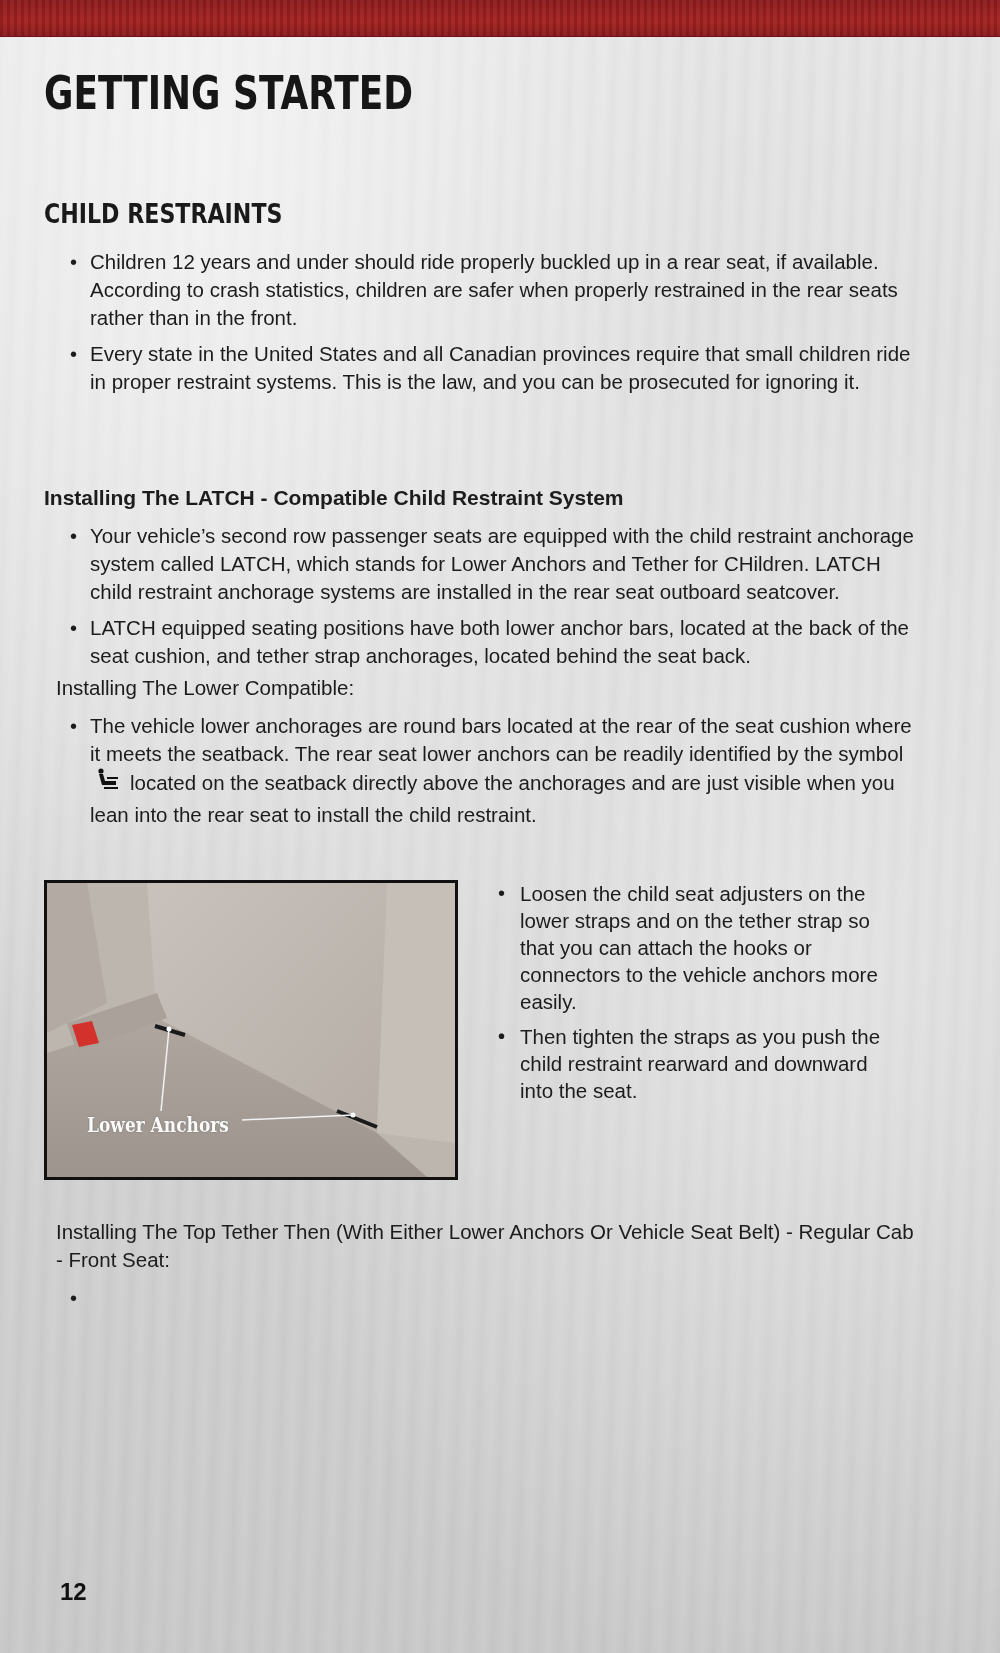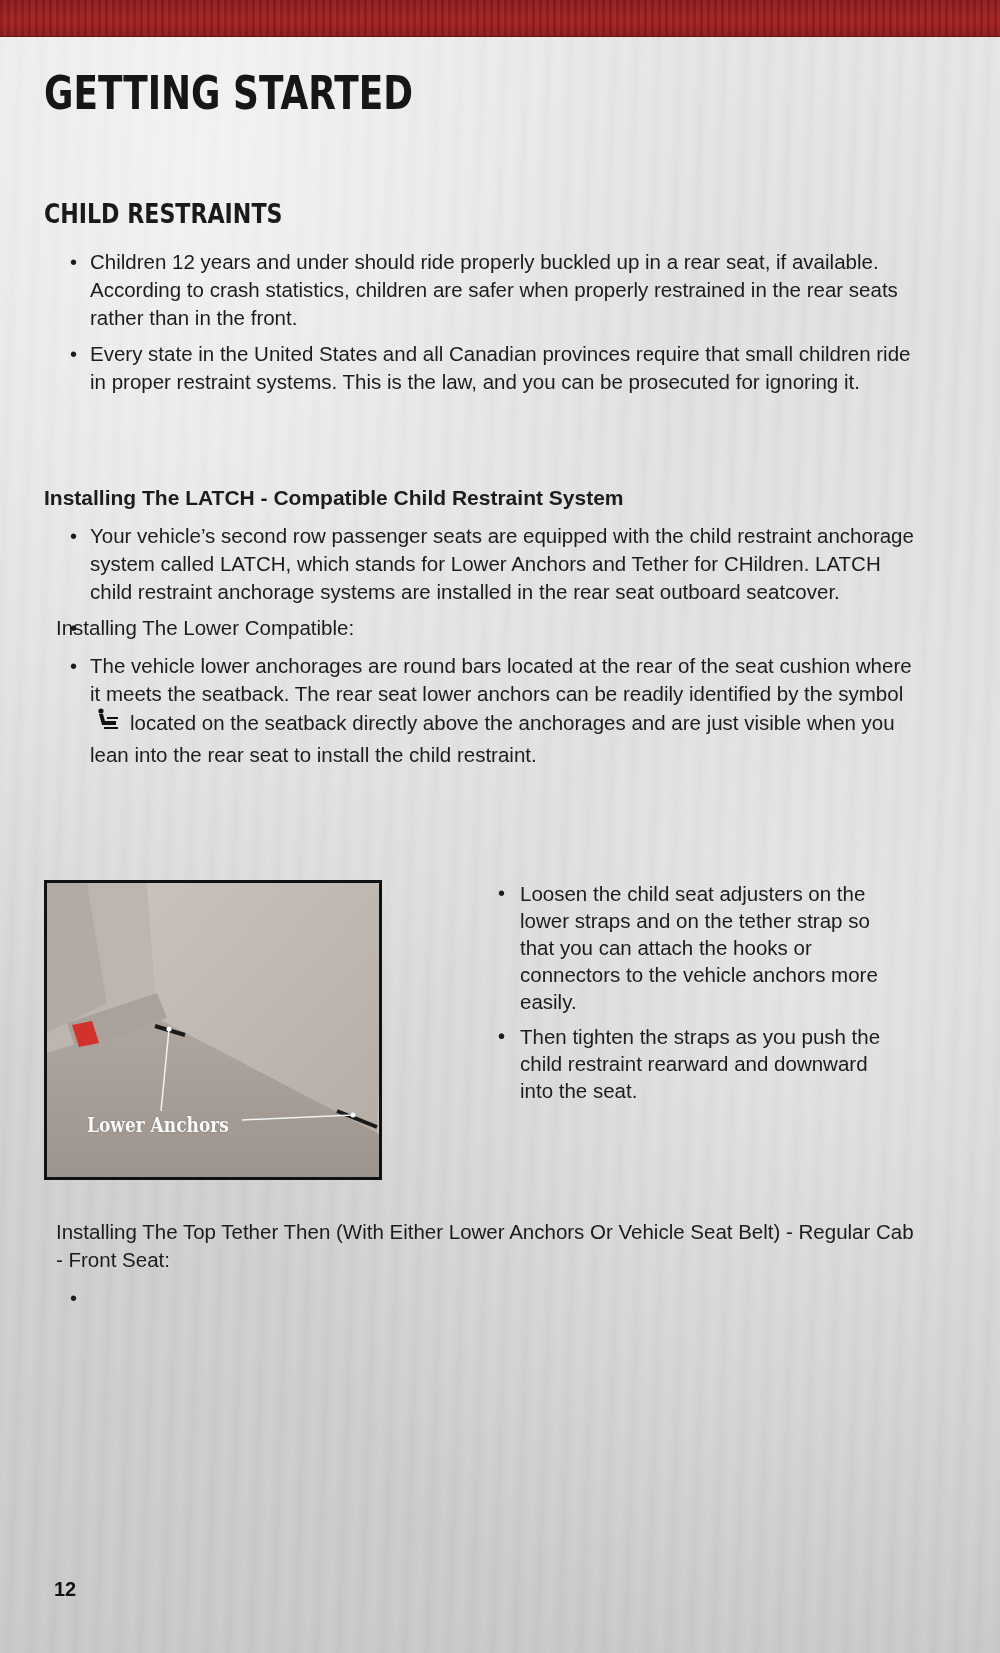--- a/index.html
+++ b/index.html
@@ -34,35 +34,35 @@
   }
   .block { position: absolute; left: 44px; width: 880px; font-size: 20.5px; line-height: 28px; }
   ul.bullets { list-style: none; margin: 0; padding: 0; }
   ul.bullets li { position: relative; padding-left: 46px; margin-bottom: 8px; }
   ul.bullets li .dot {
     position: absolute; left: 26px; top: 0; font-size: 20px;
   }
   .subhead-bold { font-weight: bold; font-size: 21px; }
   .subhead { padding-left: 12px; }
   .photo {
-    position: absolute; left: 44px; top: 880px; width: 338px; height: 300px;
+    position: absolute; left: 44px; top: 880px; width: 414px; height: 300px;
     border: 3px solid #111; box-sizing: border-box; overflow: hidden;
     background: linear-gradient(160deg, #c4beb8 0%, #b7b0aa 40%, #a79f98 100%);
   }
   .anchor-label {
     position: absolute; left: 40px; top: 230px;
     font-family: "DejaVu Serif", serif; font-weight: bold;
     font-size: 20px; color: #fbfbfb; transform: scaleX(0.85); transform-origin: left top;
     text-shadow: 0 0 2px rgba(0,0,0,0.3);
   }
   .right-block { position: absolute; left: 486px; top: 880px; width: 420px; font-size: 20.5px; line-height: 27px; }
   .right-block ul.bullets li { padding-left: 34px; margin-bottom: 8px; }
   .right-block ul.bullets li .dot { left: 12px; }
   .page-number {
-    position: absolute; left: 54px; top: 1578px; font-weight: bold; font-size: 20px; color: #111;
+    position: absolute; left: 60px; top: 1578px; font-weight: bold; font-size: 24px; color: #111;
   }
   .latch-symbol { display: inline-block; vertical-align: middle; margin: 0 10px 4px 6px; }
 </style>
 </head>
 <body>
 
 <div class="topbar"></div>
 
 <div class="page-title">GETTING STARTED</div>
 
@@ -72,21 +72,21 @@
   <ul class="bullets">
     <li><span class="dot">•</span><span>Children 12 years and under should ride properly buckled up in a rear seat, if available. According to crash statistics, children are safer when properly restrained in the rear seats rather than in the front.</span></li>
     <li><span class="dot">•</span><span>Every state in the United States and all Canadian provinces require that small children ride in proper restraint systems. This is the law, and you can be prosecuted for ignoring it.</span></li>
   </ul>
 </div>
 
 <div class="block" style="top:464px;margin-top:20px;">
   <div class="subhead-bold" style="margin-bottom:10px;">Installing The LATCH - Compatible Child Restraint System</div>
   <ul class="bullets">
     <li><span class="dot">•</span><span>Your vehicle’s second row passenger seats are equipped with the child restraint anchorage system called LATCH, which stands for Lower Anchors and Tether for CHildren. LATCH child restraint anchorage systems are installed in the rear seat outboard seatcover.</span></li>
-    <li style="margin-bottom:4px;"><span class="dot">•</span></li>
+    <li style="margin-bottom:4px;"><span class="dot">•</span><span>LATCH equipped seating positions have both lower anchor bars, located at the back of the seat cushion, and tether strap anchorages, located behind the seat back.</span></li>
   </ul>
   <div class="subhead" style="margin-bottom:10px;">Installing The Lower Compatible:</div>
   <ul class="bullets">
     <li><span class="dot">•</span><span>The vehicle lower anchorages are round bars located at the rear of the seat cushion where it meets the seatback. The rear seat lower anchors can be readily identified by the symbol</span><span class="latch-symbol"><svg width="24" height="22" viewBox="0 0 24 22">
             <circle cx="5" cy="3" r="2.6" fill="#111"></circle>
             <path d="M3 6 L7 6 L9 13 L20 13 L20 17 L6 17 Z" fill="#111"></path>
             <path d="M11 9 L22 9 L22 11 L11 11 Z" fill="#111"></path>
             <path d="M8 19 L22 19 L22 21 L8 21 Z" fill="#111"></path>
           </svg></span><span>located on the seatback directly above the anchorages and are just visible when you lean into the rear seat to install the child restraint.</span></li>
   </ul>

